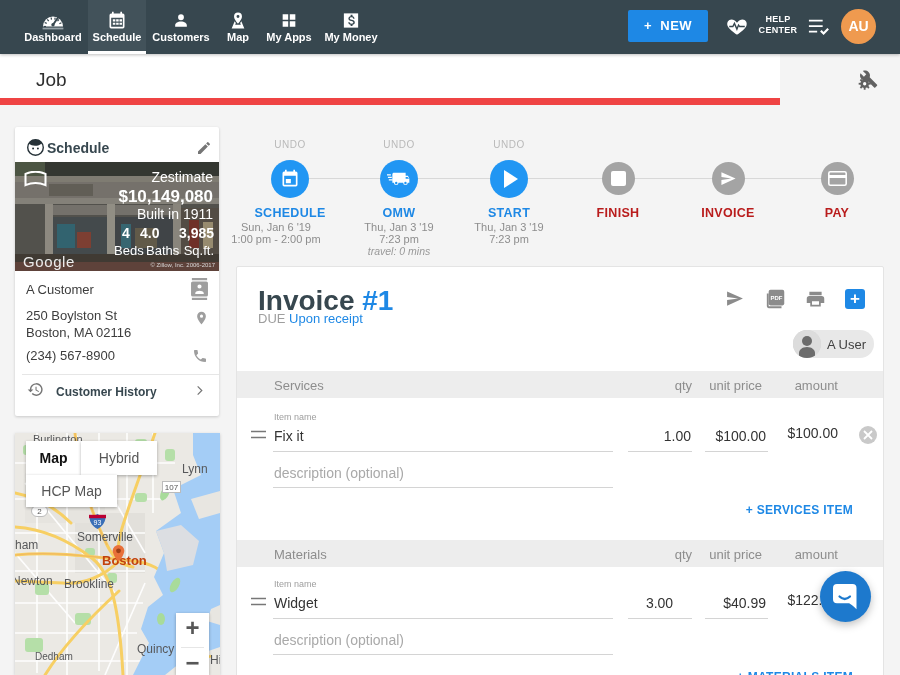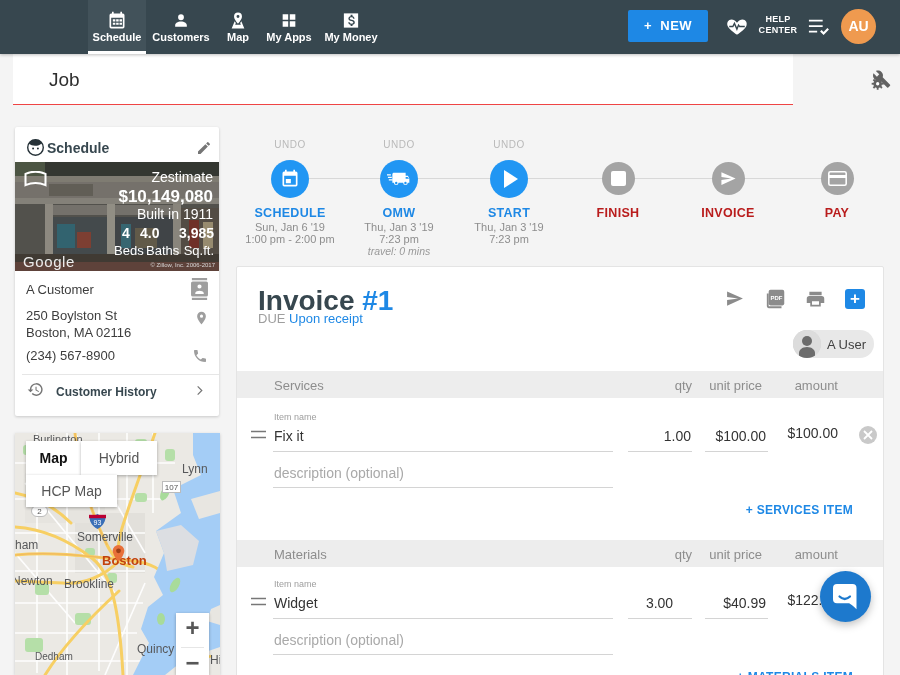--- a/index.html
+++ b/index.html
@@ -9,21 +9,21 @@
 #nav { position:absolute; left:0; top:0; width:900px; height:54px; background:#37474f; box-shadow:0 1px 3px rgba(0,0,0,0.25); z-index:5; }
 .tab { position:absolute; top:0; height:54px; text-align:center; color:#fff; }
 .tab .ic { position:absolute; left:50%; transform:translateX(-50%); top:11px; }
 .tab .lb { position:absolute; left:50%; transform:translateX(-50%); top:31px; font-size:11px; font-weight:bold; white-space:nowrap; }
 .tab.active { background:#42525a; }
 .tab.active::after { content:""; position:absolute; left:50%; transform:translateX(-50%); bottom:0; width:58px; height:3px; background:#fff; }
 #newbtn { position:absolute; left:628px; top:10px; width:80px; height:32px; background:#1e88e5; border-radius:2px; color:#fff; font-size:13px; font-weight:bold; text-align:center; line-height:32px; letter-spacing:0.5px; }
 #help { position:absolute; left:752px; top:14px; width:52px; color:#fff; font-size:9px; font-weight:bold; text-align:center; line-height:11px; letter-spacing:0.3px; }
 #avatar { position:absolute; left:841px; top:9px; width:35px; height:35px; border-radius:50%; background:#ef9a4f; color:#fff; font-size:14px; font-weight:bold; text-align:center; line-height:35px; }
 
-#jobbar { position:absolute; left:13px; top:54px; width:780px; height:51px; background:#fff; border-bottom:1px solid #ef4444; }
+#jobbar { position:absolute; left:0; top:54px; width:780px; height:51px; background:#fff; border-bottom:7px solid #ef4444; }
 #jobbar h1 { position:absolute; left:36px; top:15px; font-size:19px; font-weight:normal; color:#2f2f2f; }
 
 #custcard { position:absolute; left:15px; top:127px; width:204px; height:289px; background:#fff; border-radius:2px; box-shadow:0 1px 3px rgba(0,0,0,0.18); }
 #custcard .hdr { position:absolute; left:0; top:0; width:100%; height:35px; }
 #custcard .hdr .t { position:absolute; left:32px; top:13px; font-size:14px; font-weight:bold; color:#37474f; }
 #photo { position:absolute; left:0; top:35px; width:204px; height:109px; overflow:hidden; }
 .zes { position:absolute; right:6px; text-align:center; color:#fff; }
 
 .crow { position:absolute; left:11px; color:#3d3d3d; font-size:13px; }
 
@@ -56,20 +56,38 @@
 .desc { position:absolute; font-size:14px; color:#a9a9a9; }
 .addlink { position:absolute; font-size:12px; font-weight:bold; color:#1e88e5; letter-spacing:0.3px; }
 .amt { position:absolute; font-size:14px; color:#333; text-align:right; }
 
 #chat { position:absolute; left:820px; top:571px; width:51px; height:51px; border-radius:50%; background:#1d79cd; box-shadow:0 3px 8px rgba(0,0,0,0.25); }
 </style>
 </head>
 <body>
 
 <div id="nav">
+  <div class="tab" style="left:18px;width:70px;">
+    <svg class="ic" width="22" height="19" viewBox="0 0 22 19">
+        <path d="M1 15.5 a10 10 0 0 1 20 0 z" fill="#fff"></path>
+        <rect x="0.6" y="16.6" width="20.8" height="1.8" fill="#97a2a8"></rect>
+        <g stroke="#37474f" stroke-width="1.2">
+          <line x1="1.8" y1="15.5" x2="4.0" y2="15.5"></line>
+          <line x1="2.7" y1="11.5" x2="4.7" y2="12.4"></line>
+          <line x1="5.3" y1="8.3" x2="6.7" y2="10.0"></line>
+          <line x1="9.1" y1="6.5" x2="9.5" y2="8.7"></line>
+          <line x1="13.2" y1="6.6" x2="12.7" y2="8.7"></line>
+          <line x1="16.9" y1="8.5" x2="15.5" y2="10.1"></line>
+          <line x1="19.4" y1="11.8" x2="17.4" y2="12.7"></line>
+        </g>
+        <line x1="11" y1="13.8" x2="16.8" y2="5.4" stroke="#37474f" stroke-width="1.9"></line>
+        <circle cx="11" cy="13.8" r="1.7" fill="#37474f"></circle>
+      </svg>
+    <div class="lb">Dashboard</div>
+  </div>
   <div class="tab active" style="left:88px;width:58px;">
     <svg class="ic" width="20" height="20" viewBox="0 0 24 24" fill="#fff">
         <path d="M19 3h-1V1h-2v2H8V1H6v2H5a2 2 0 0 0-2 2v14a2 2 0 0 0 2 2h14a2 2 0 0 0 2-2V5a2 2 0 0 0-2-2zm0 16H5V8h14v11zM7 10h3v2.6H7zm4 0h3v2.6h-3zm4 0h3v2.6h-3zM7 14h3v2.6H7zm4 0h3v2.6h-3zm4 0h3v2.6h-3z"></path>
       </svg>
     <div class="lb">Schedule</div>
   </div>
   <div class="tab" style="left:146px;width:70px;">
     <svg class="ic" width="20" height="20" viewBox="0 0 24 24" fill="#fff">
         <path d="M12 4a3.5 3.5 0 1 1 0 7 3.5 3.5 0 0 1 0-7zm0 8.5c4 0 7 2 7 4.5v2H5v-2c0-2.5 3-4.5 7-4.5z"></path>
       </svg>
@@ -342,21 +360,21 @@
     </svg>
 </div>
 
 <div class="tlabel" style="left:290px;">SCHEDULE</div>
 <div class="tlabel" style="left:399px;">OMW</div>
 <div class="tlabel" style="left:509px;">START</div>
 <div class="tlabel gray" style="left:618px;">FINISH</div>
 <div class="tlabel gray" style="left:728px;">INVOICE</div>
 <div class="tlabel gray" style="left:837px;">PAY</div>
 
-<div class="tdate" style="left:290px;top:221px;">Sun, Jan 6 '19<br>1:00 pm - 2:00 pm</div>
+<div class="tdate" style="left:276px;top:221px;">Sun, Jan 6 '19<br>1:00 pm - 2:00 pm</div>
 <div class="tdate" style="left:399px;top:221px;">Thu, Jan 3 '19<br>7:23 pm<br><i style="font-size:10.5px;color:#999;">travel: 0 mins</i></div>
 <div class="tdate" style="left:509px;top:221px;">Thu, Jan 3 '19<br>7:23 pm</div>
 
 <div id="invcard">
   <h2>Invoice <span>#1</span></h2>
   <div class="due">DUE <a>Upon receipt</a></div>
   <svg class="abs" style="left:487px;top:22px;" width="22" height="19" viewBox="0 0 24 24" fill="#8b8b8b">
       <path d="M2 3l20 9L2 21l0-7 14-2L2 10z"></path>
     </svg>
   <svg class="abs" style="left:528px;top:21px;" width="22" height="22" viewBox="0 0 24 24" fill="#8b8b8b">

